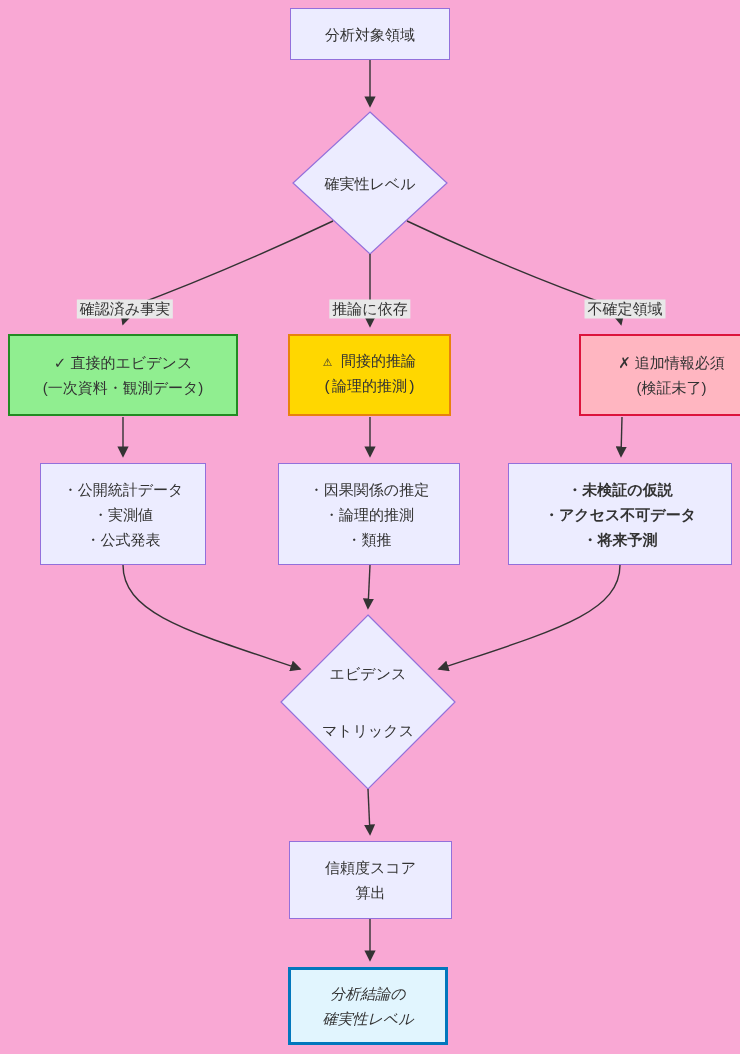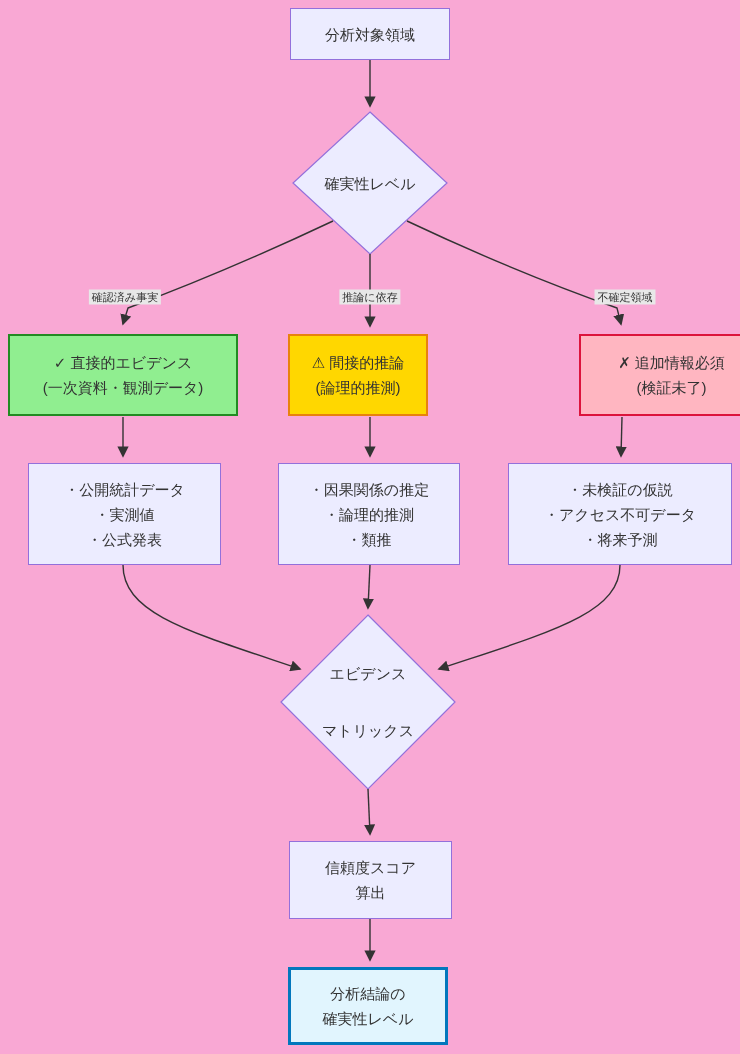--- a/index.html
+++ b/index.html
@@ -21,21 +21,21 @@
   }
   .node-lavender{background:var(--lavender-fill,#ECECFF);border:1px solid var(--lavender-border,#9370DB);}
   .node-green{background:var(--green-fill,#90EE90);border:2px solid var(--green-border,#228B22);}
   .node-yellow{background:var(--yellow-fill,#FFD700);border:2px solid var(--yellow-border,#E8820D);}
   .node-pink{background:var(--pink-fill,#FFB6C1);border:2px solid var(--pink-border,#DC143C);}
   .node-blue{background:var(--blue-fill,#E1F5FE);border:3px solid var(--blue-border,#0277BD);}
   .diamond-text{position:absolute;display:flex;flex-direction:column;align-items:center;justify-content:center;text-align:center;font-size:15px;line-height:25px;}
   .edge-label{
     position:absolute;transform:translate(-50%,-50%);
     background:var(--label-bg,#e8e8e8);color:#333333;
-    font-size:11px;padding:0 3px;white-space:nowrap;
+    font-size:15px;padding:0 3px;white-space:nowrap;margin-top:12px;
   }
 </style>
 </head>
 <body>
 
 <div id="canvas">
 
   <svg id="edges" viewBox="0 0 740 1054">
     <defs>
       <marker id="arrow" viewBox="0 0 10 10" refX="8.5" refY="5" markerWidth="8" markerHeight="8" orient="auto-start-reverse">
@@ -70,56 +70,56 @@
 
   <span class="edge-label" style="left:125px;top:297px;">確認済み事実</span>
   <span class="edge-label" style="left:370px;top:297px;">推論に依存</span>
   <span class="edge-label" style="left:625px;top:297px;">不確定領域</span>
 
   <div class="node node-green" style="left:8px;top:334px;width:230px;height:82px;">
     <span>✓ 直接的エビデンス</span>
     <span>(一次資料・観測データ)</span>
   </div>
 
-  <div class="node node-yellow" style="left:288px;top:334px;width:140px;height:82px;">
+  <div class="node node-yellow" style="left:288px;top:334px;width:163px;height:82px;font-family:Liberation Mono, monospace;">
     <span>⚠ 間接的推論</span>
     <span>(論理的推測)</span>
   </div>
 
   <div class="node node-pink" style="left:535px;top:334px;width:185px;height:82px;margin-left:44px;">
     <span>✗ 追加情報必須</span>
     <span>(検証未了)</span>
   </div>
 
-  <div class="node node-lavender" style="left:28px;top:463px;width:193px;height:102px;">
+  <div class="node node-lavender" style="left:40px;top:463px;width:166px;height:102px;">
     <span>・公開統計データ</span>
     <span>・実測値</span>
     <span>・公式発表</span>
   </div>
 
   <div class="node node-lavender" style="left:278px;top:463px;width:182px;height:102px;">
     <span>・因果関係の推定</span>
     <span>・論理的推測</span>
     <span>・類推</span>
   </div>
 
-  <div class="node node-lavender" style="left:508px;top:463px;width:224px;height:102px;">
+  <div class="node node-lavender" style="left:508px;top:463px;width:224px;height:102px;font-weight:bold;">
     <span>・未検証の仮説</span>
     <span>・アクセス不可データ</span>
     <span>・将来予測</span>
   </div>
 
   <div class="diamond-text" style="left:281px;top:615px;width:174px;height:174px;gap:32px;">
     <span>エビデンス</span>
     <span>マトリックス</span>
   </div>
 
   <div class="node node-lavender" style="left:289px;top:841px;width:163px;height:78px;">
     <span>信頼度スコア</span>
     <span>算出</span>
   </div>
 
-  <div class="node node-blue" style="left:288px;top:967px;width:160px;height:78px;">
+  <div class="node node-blue" style="left:288px;top:967px;width:160px;height:78px;font-style:italic;">
     <span>分析結論の</span>
     <span>確実性レベル</span>
   </div>
 
 </div>
 
 </body></html>

